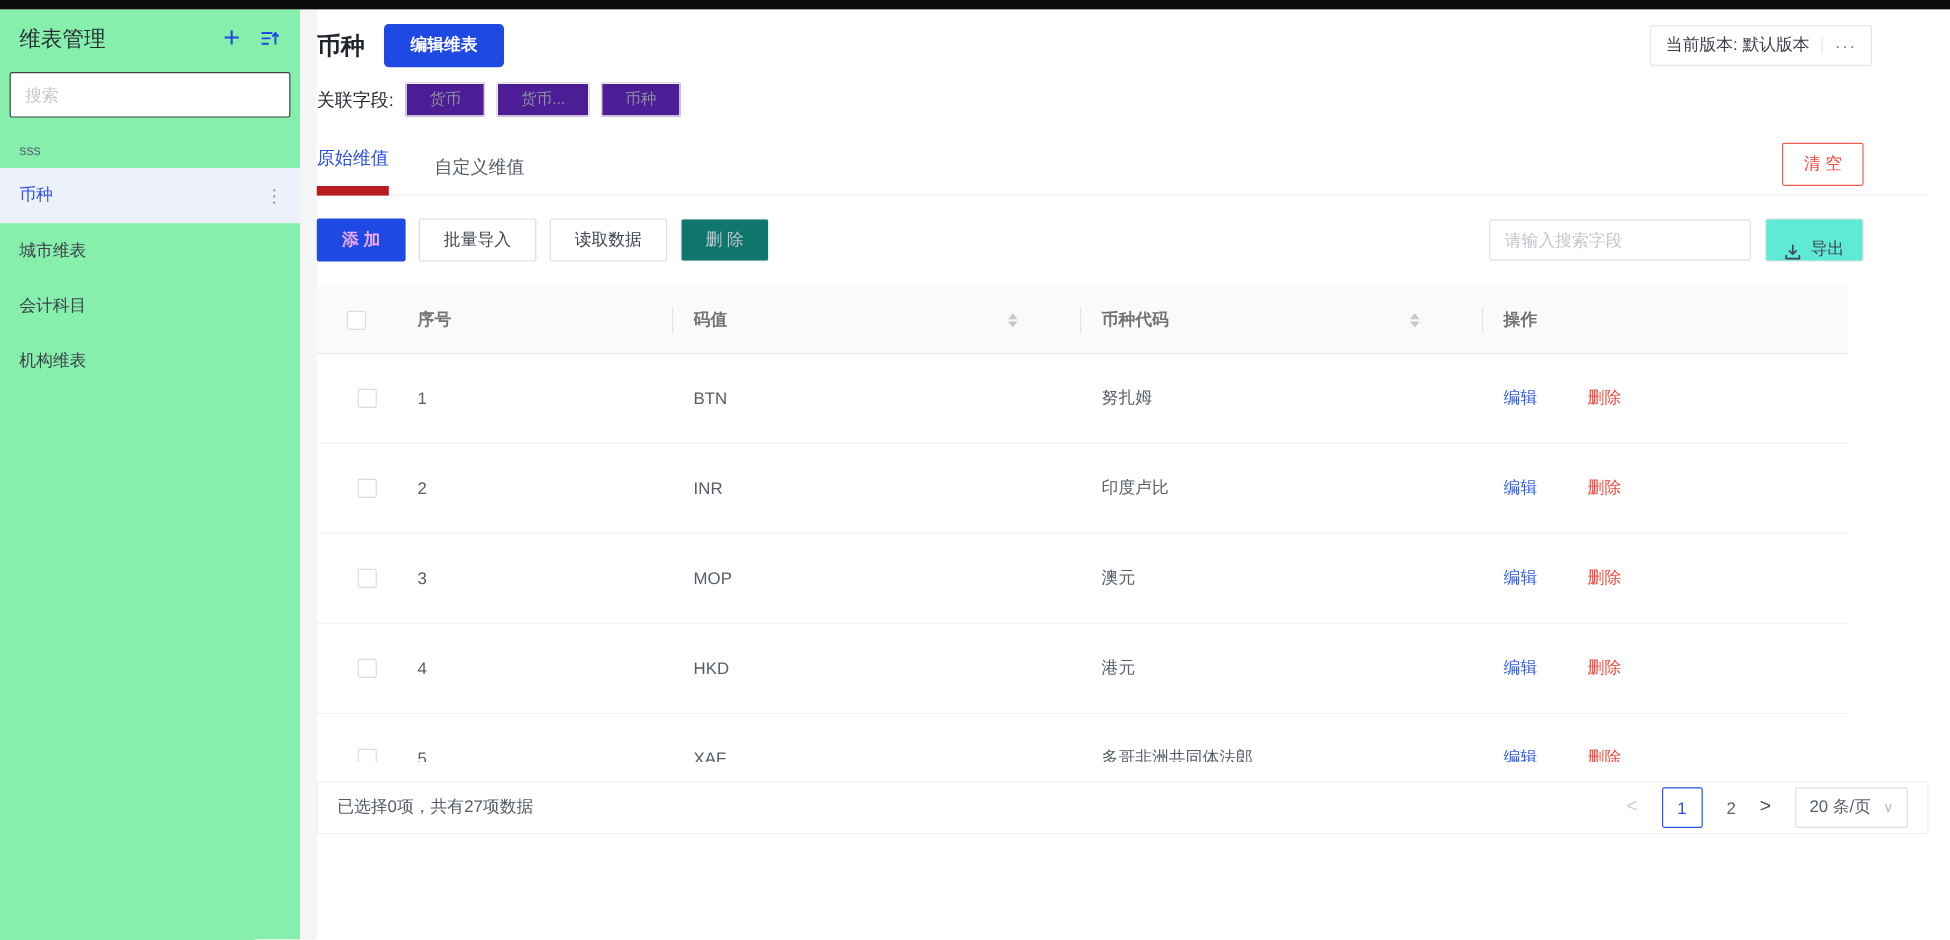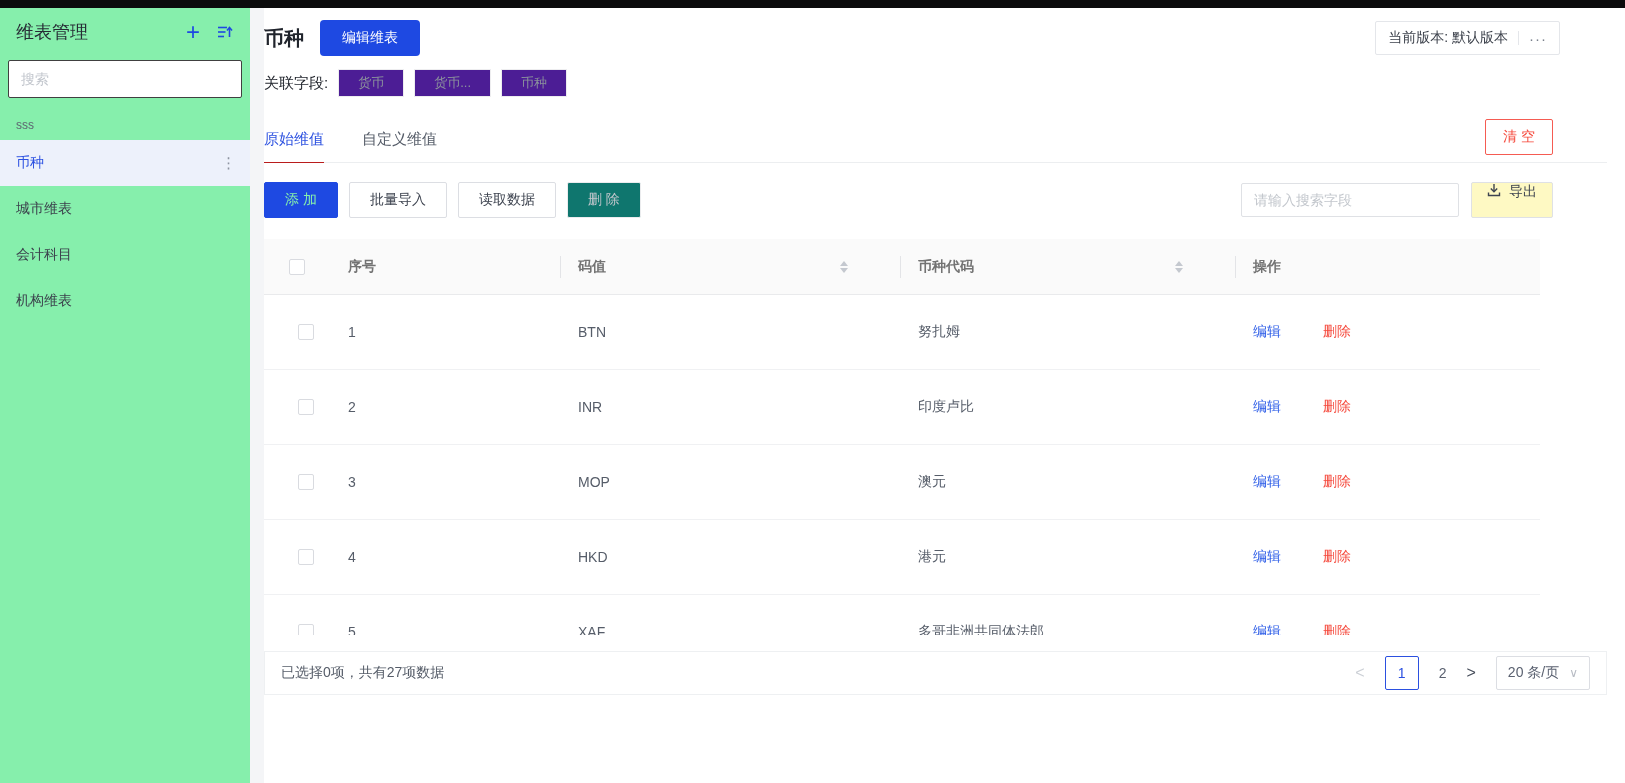--- a/index.html
+++ b/index.html
@@ -32,56 +32,56 @@
   .sb-kebab { color:#8d93a0; font-size:15px; letter-spacing:0; }
 
   .gutter { width:14px; background:#f4f5f7; flex-shrink:0; }
 
   
   .main { flex:1; background:#fff; padding:0 18px 0 0; position:relative; }
 
   .title-row { display:flex; align-items:center; margin-top:12px; }
   .page-title { font-size:20px; font-weight:bold; color:#20242c; }
   .edit-btn { margin-left:16px; height:36px; padding:0 22px; background:#1e49e2; color:#fff;
-    font-size:14px; border-radius:4px; display:flex; align-items:center; cursor:pointer; }
+    font-size:14px; border-radius:4px; display:flex; align-items:center; cursor:pointer;font-weight:bold; }
   .version-box { margin-left:auto; margin-right:47px; height:34px; border:1px solid #e4e6ea;
     border-radius:2px; display:flex; align-items:center; padding:0 12px; font-size:14px; color:#3a3f49; }
   .vb-sep { width:1px; height:14px; background:#e4e6ea; margin:0 10px; }
   .vb-more { color:#7a808c; font-size:15px; cursor:pointer; letter-spacing:1px; }
 
   .meta-row { display:flex; align-items:center; margin-top:16px; padding-bottom:13px;
     border-bottom:1px solid #ecedf0; font-size:13px; color:#3a3f49; }
   .meta-item { margin-right:26px; }
   .meta-right { margin-left:auto; margin-right:50px; }
 
   .fields-row { display:flex; align-items:center; margin-top:13px; }
   .fields-label { font-size:15px; color:#22262e; }
   .tag { margin-left:10px; height:28px; padding:0 19px; background:#4c1d95; border:1px solid #ededef;
     color:#8b919c; font-size:13px; display:flex; align-items:center; }
   .tag:first-of-type { margin-left:16px; }
 
   .tabs-row { display:flex; align-items:flex-end; margin-top:26px; height:40px;
     border-bottom:1px solid #eceef0; position:relative; }
   .tab { font-size:15px; margin-right:38px; padding-bottom:13px; color:#555c68; cursor:pointer; }
-  .tab.active { color:#2b50e0; border-bottom:1px solid #b91c1c; margin-bottom:-1px; }
+  .tab.active { color:#2b50e0; border-bottom:8px solid #b91c1c; margin-bottom:-1px; }
   .clear-btn { position:absolute; right:54px; bottom:7px; height:36px; padding:0 17px;
     border:1px solid #f55b52; color:#f5483b; border-radius:2px; background:#fff;
     display:flex; align-items:center; font-size:14px; cursor:pointer; }
 
   .toolbar { display:flex; align-items:center; margin-top:19px; }
   .btn { height:36px; padding:0 20px; border:1px solid #dcdee3; border-radius:2px; background:#fff;
     color:#3e4450; font-size:14px; display:flex; align-items:center; margin-right:11px; cursor:pointer; }
-  .btn.primary { background:#1e49e2; color:#86efac; border-color:#1e49e2; }
+  .btn.primary { background:#1e49e2; color:#f0abfc; border-color:#1e49e2;font-weight:bold; }
   .btn.disabled { background:#0f766e; color:#c3c7cd; border-color:#ebecee; cursor:default; }
   .search-box { margin-left:auto; }
   .search-box input { width:218px; height:34px; border:1px solid #dfe1e5; border-radius:2px;
     padding:0 12px; font-size:14px; color:#333; outline:none; font-family:"Liberation Sans", sans-serif; }
   .search-box input::placeholder { color:#c3c7cd; }
   .export-btn { margin-left:12px; margin-right:54px; height:36px; padding:0 15px;
-    border:1px solid #dfe1e5; border-radius:2px; background:#fef9c3; display:flex; align-items:flex-start;
+    border:1px solid #dfe1e5; border-radius:2px; background:#5eead4; display:flex; align-items:flex-end;
     gap:8px; color:#3e4450; font-size:14px; cursor:pointer; }
 
   
   .table { width:1276px; margin-top:21px; }
   .thead { display:flex; height:56px; background:#fafafa; align-items:center;
     border-bottom:1px solid #e9eaec; }
   .th { position:relative; display:flex; align-items:center; height:100%;
     font-size:14px; font-weight:bold; color:#737373; padding-left:18px; }
   .c0 { width:66px; justify-content:center; padding-left:0; }
   .c1 { width:230px; }

